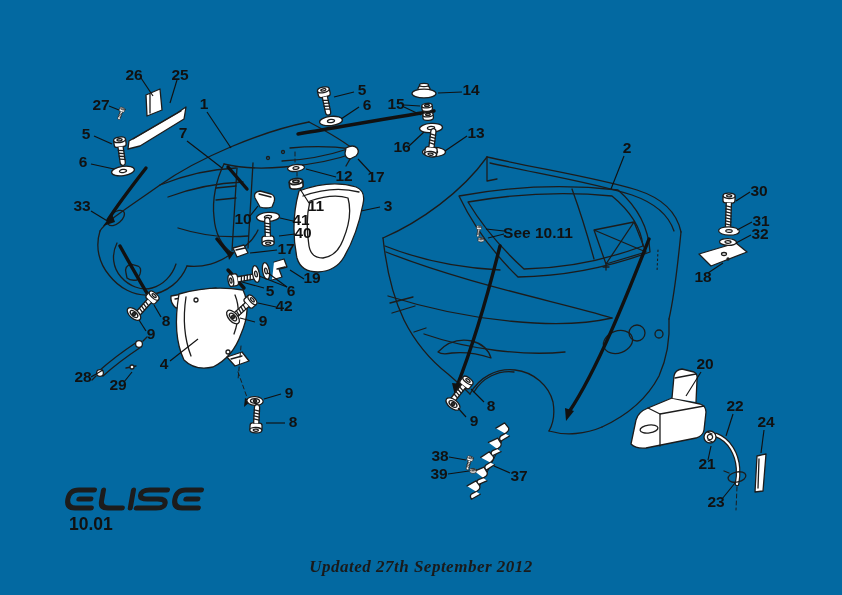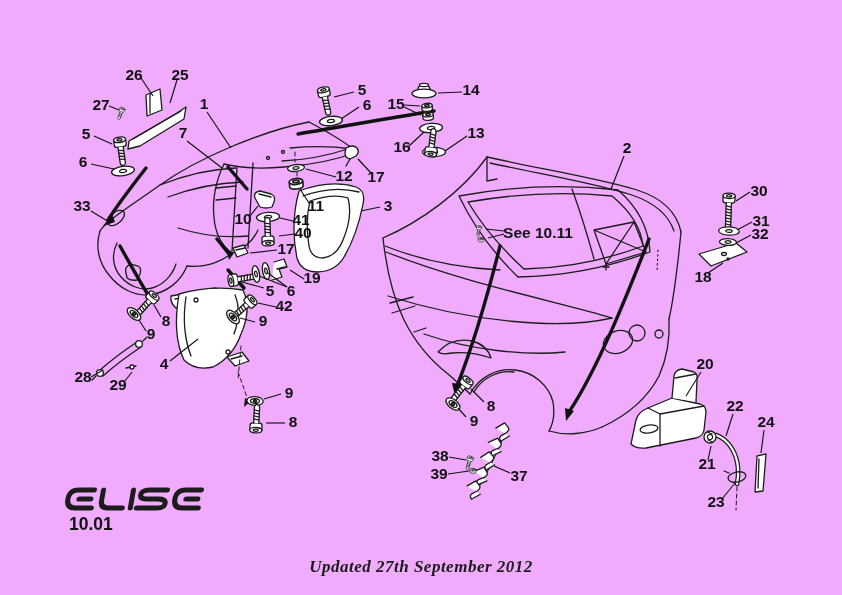--- a/index.html
+++ b/index.html
@@ -1,17 +1,17 @@
 <!DOCTYPE html>
 <html><head>
 <meta charset="utf-8">
 <title>diagram</title>
 <style>
   html,body { margin:0; padding:0; background:#ffffff; }
-  .stage { position:relative; width:842px; height:595px; background:#f0abfc; overflow:hidden; }
+  .stage { position:relative; width:842px; height:595px; background:#0369a1; overflow:hidden; }
   svg { display:block; }
   .art { stroke:#1c1c1c; stroke-width:1.3; fill:none; stroke-linecap:round; stroke-linejoin:round; }
   .seal { stroke:#111; stroke-width:3.4; fill:none; stroke-linecap:round; }
   .dash { stroke-dasharray:4 3; stroke-width:1; }
   .dot  { stroke-dasharray:1.5 3; stroke-width:1.1; }
   .arrow { fill:#111; stroke:none; }
   .leader { stroke:#111; stroke-width:1.15; }
   .callout { font:700 15.5px "Liberation Sans", sans-serif; fill:#111; }
   .logo { stroke:#1c1c1c; stroke-width:5; fill:none; stroke-linecap:round; stroke-linejoin:round; }
   .section-num { font:700 17.5px "Liberation Sans", sans-serif; fill:#111; }

